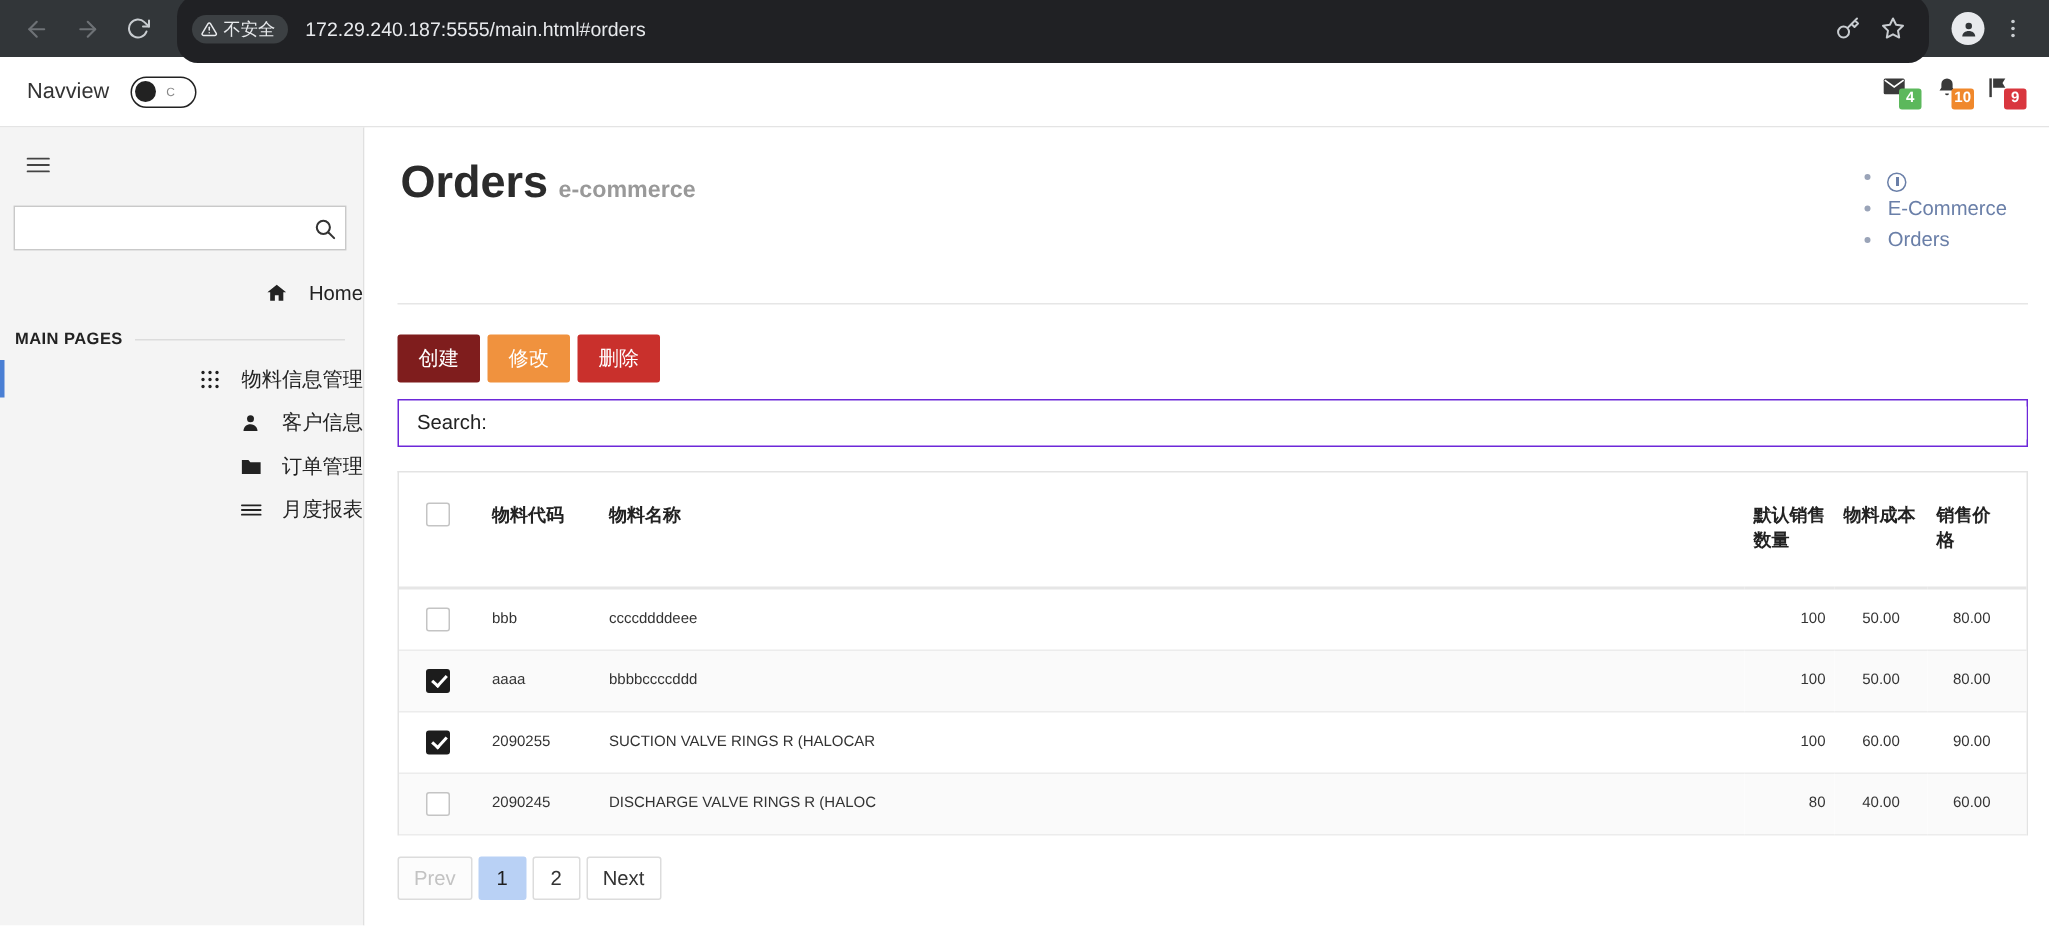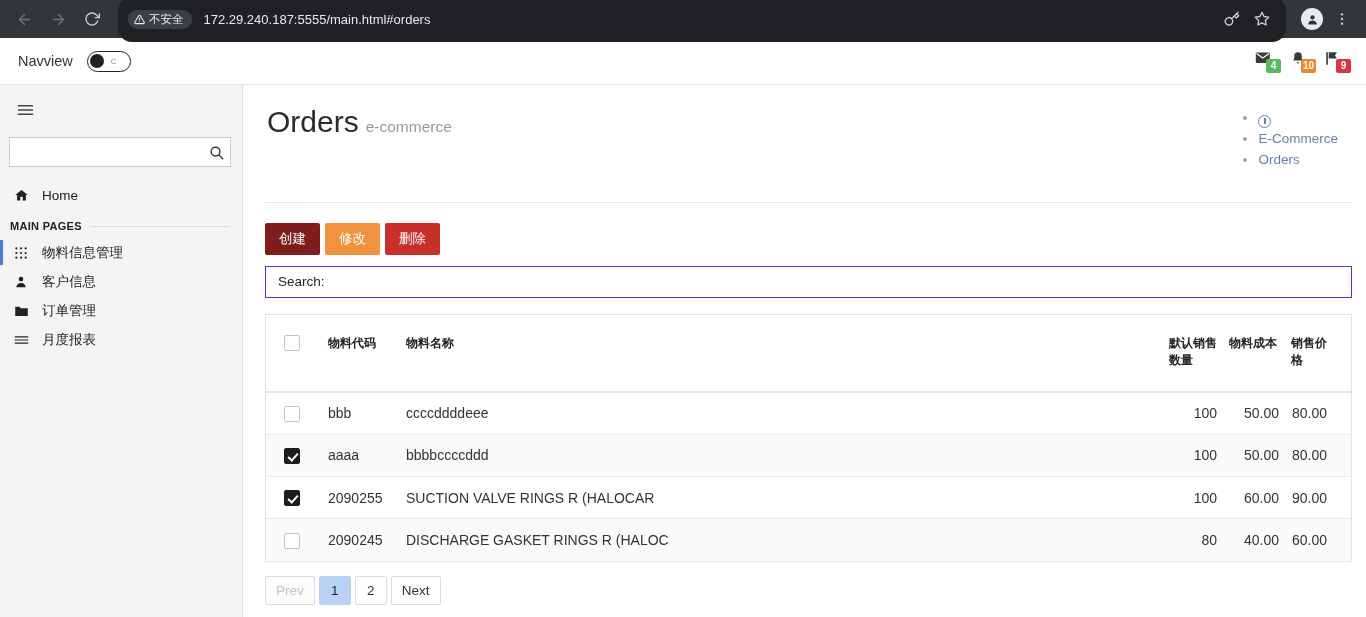--- a/index.html
+++ b/index.html
@@ -177,20 +177,21 @@
   .side-nav { margin-top: 14px; }
   .nav-item {
     display: flex;
     align-items: center;
     height: 29px;
     padding-left: 13px;
     gap: 13px;
     font-size: 13.5px;
     color: #222;
     position: relative;
+    justify-content: flex-end;
   }
   .nav-item .n-icon {
     width: 16px;
     display: flex; align-items: center; justify-content: center;
     color: #222;
     flex: 0 0 16px;
   }
   .nav-item.active::before {
     content: "";
     position: absolute;
@@ -227,21 +228,21 @@
   }
   .page-head {
     display: flex;
     align-items: flex-start;
     padding-bottom: 18px;
     border-bottom: 1px solid #e6e6e6;
   }
   .page-title {
     font-size: 30px;
     color: #2b2b2b;
-    font-weight: normal;
+    font-weight: bold;
     line-height: 1.1;
     padding-left: 2px;
   }
   .page-title .sub {
     font-size: 15.5px;
     color: #999;
     margin-left: 7px;
   }
   .breadcrumb {
     margin-left: auto;
@@ -309,34 +310,34 @@
   thead th {
     font-size: 12px;
     font-weight: bold;
     color: #222;
     text-align: left;
     padding: 20px 6px 22px 6px;
     border-bottom: 2px solid #e6e6e6;
     vertical-align: top;
   }
   tbody td {
-    font-size: 14px;
+    font-size: 10px;
     color: #333;
     padding: 12px 6px;
     border-bottom: 1px solid #ececec;
     vertical-align: middle;
     white-space: nowrap;
     overflow: hidden;
   }
   tbody tr:nth-child(even) { background: #fafafa; }
   .col-cb    { width: 56px; padding-left: 18px !important; }
   .col-code  { width: 78px; }
   .col-name  { width: auto; }
   .col-num   { width: 60px;  text-align: right; }
-  .col-cost  { width: 62px;  text-align: right; }
+  .col-cost  { width: 62px;  text-align: center; }
   .col-price { width: 66px;  text-align: right; padding-right: 24px !important; }
   th.col-num, th.col-cost, th.col-price { text-align: left; }
 
   .cb {
     width: 16px; height: 16px;
     border: 1px solid #c4c4c4;
     background: #fff;
     display: inline-block;
     border-radius: 2px;
     vertical-align: middle;
@@ -628,21 +629,21 @@
             <td class="col-cb"><span class="cb checked"></span></td>
             <td class="col-code">2090255</td>
             <td class="col-name">SUCTION VALVE RINGS R (HALOCAR</td>
             <td class="col-num">100</td>
             <td class="col-cost">60.00</td>
             <td class="col-price">90.00</td>
           </tr>
           <tr>
             <td class="col-cb"><span class="cb"></span></td>
             <td class="col-code">2090245</td>
-            <td class="col-name">DISCHARGE GASKET RINGS R (HALOC</td>
+            <td class="col-name">DISCHARGE VALVE RINGS R (HALOC</td>
             <td class="col-num">80</td>
             <td class="col-cost">40.00</td>
             <td class="col-price">60.00</td>
           </tr>
         </tbody>
       </table>
     </div>
 
     <div class="pager">
       <div class="pg disabled">Prev</div>

